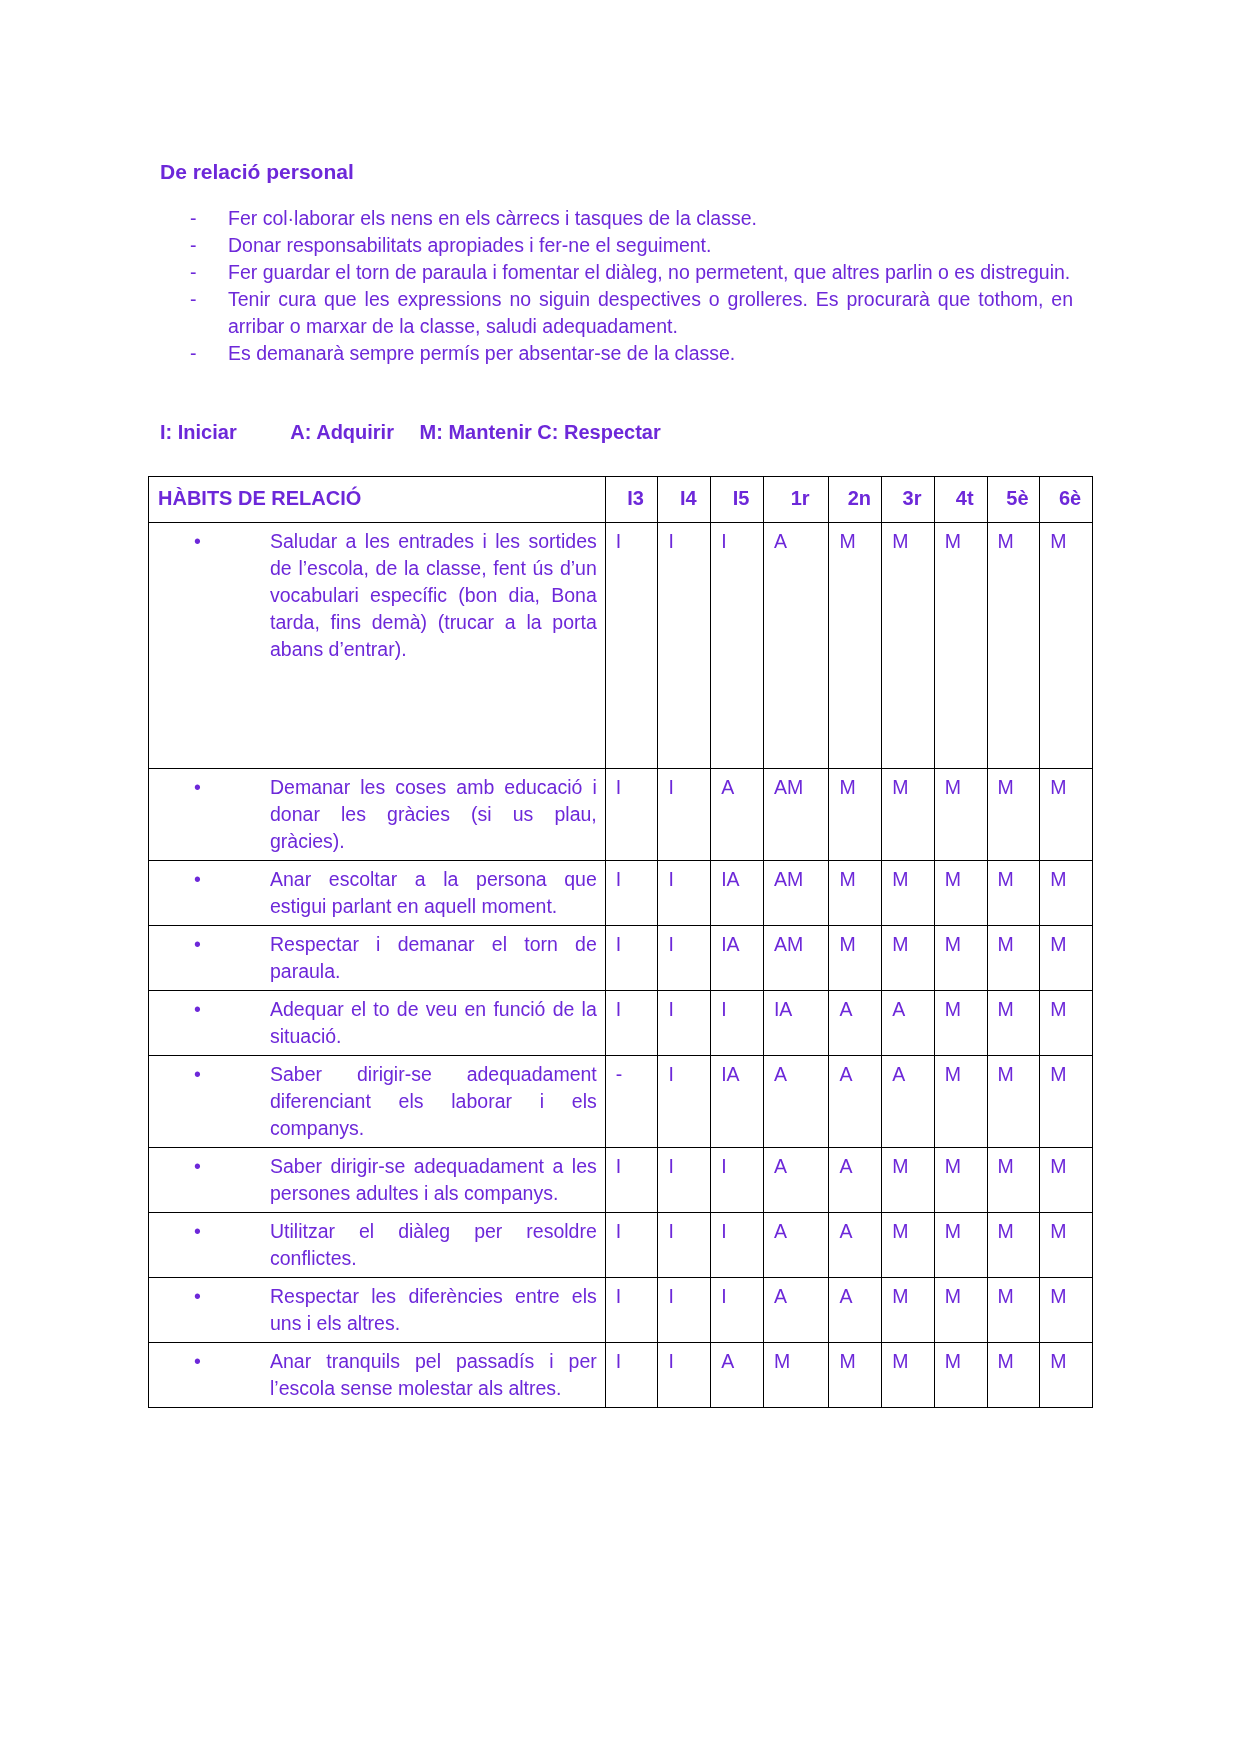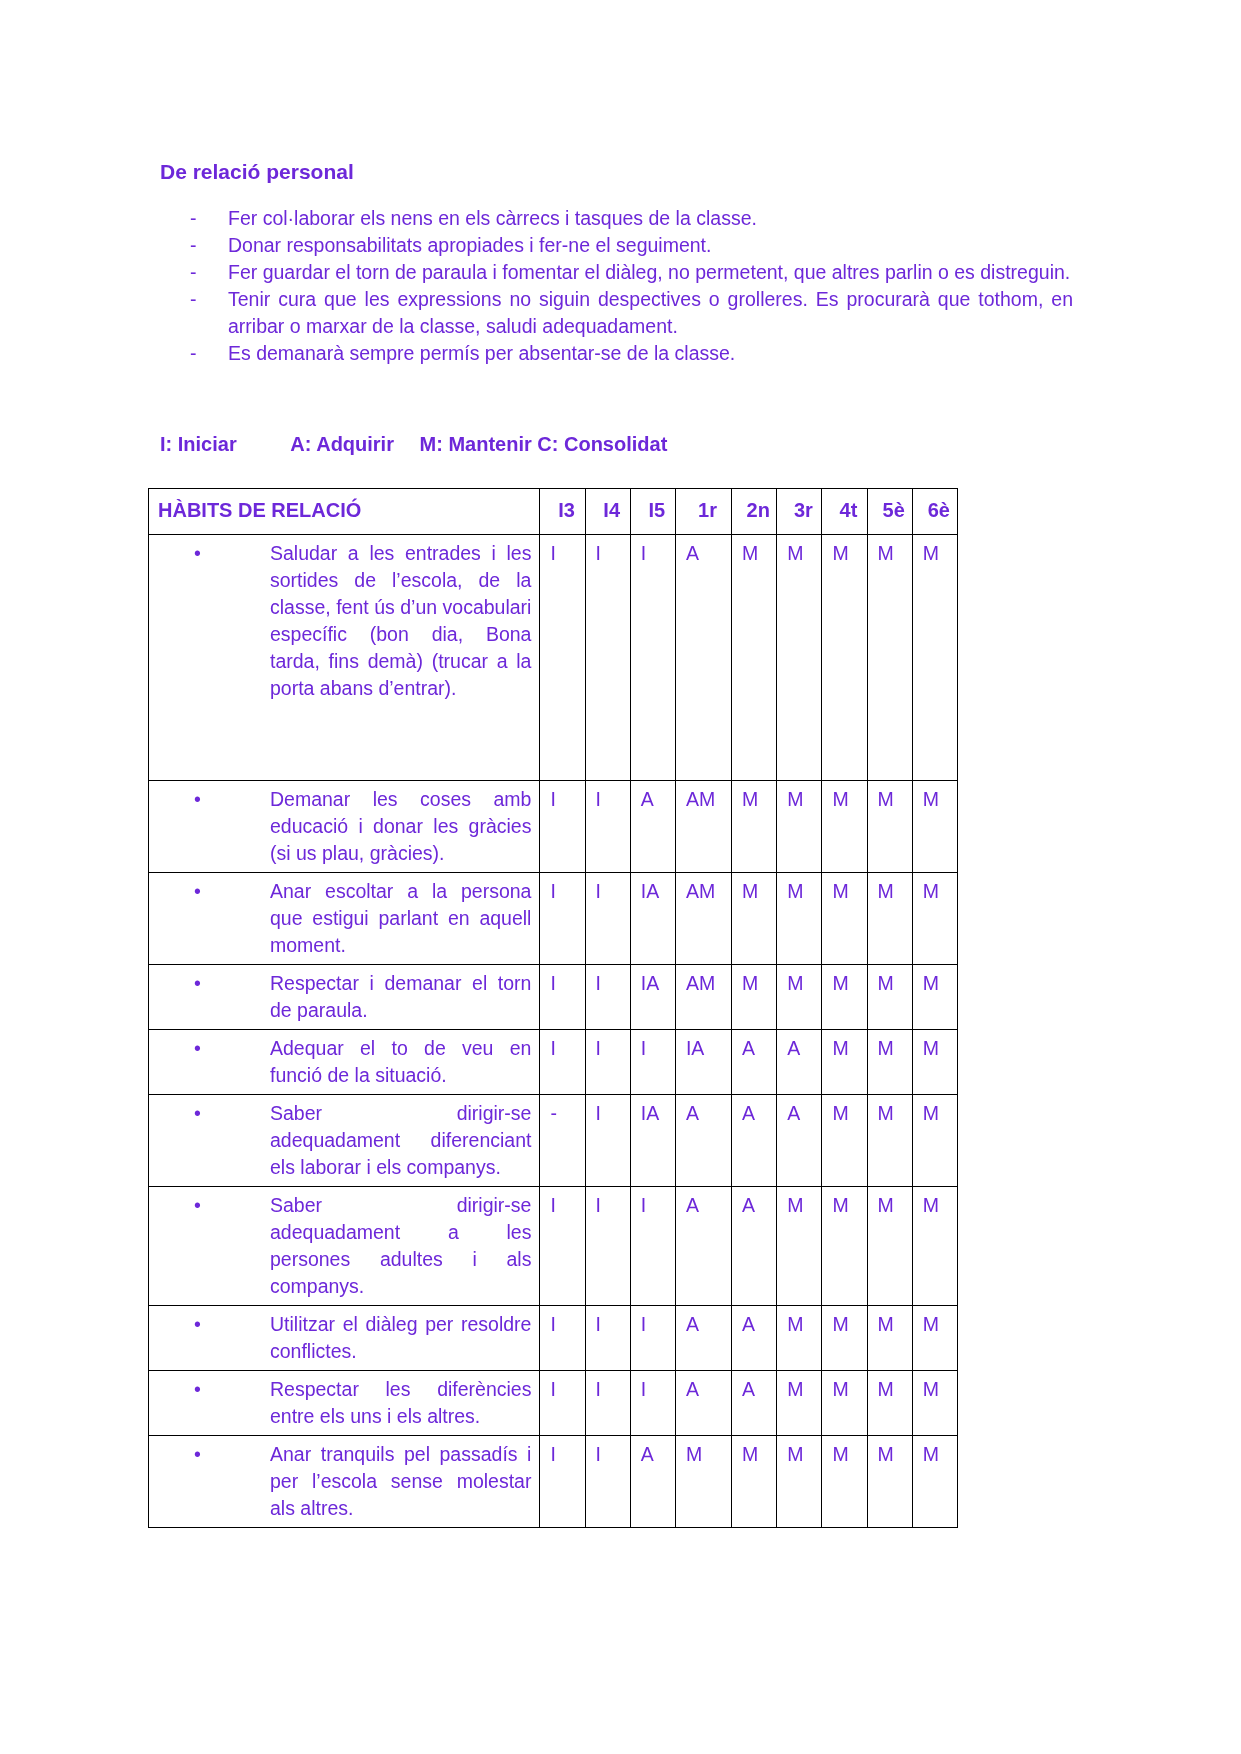--- a/index.html
+++ b/index.html
@@ -10,24 +10,24 @@
     box-sizing: border-box; padding: 158px 130px 0 148px;
     position: relative; overflow: hidden;
   }
   .doc-title { font-size: 21px; font-weight: bold; margin: 0 0 20px 12px; line-height: 27px; }
   .dash-list { list-style: none; margin: 0 0 0 42px; padding: 0; width: 883px; }
   .dash-list li { display: flex; margin: 0; }
   .dash { flex: 0 0 38px; }
   .li-text { flex: 1; text-align: justify; }
   .legend { margin: 52px 0 30px 12px; font-weight: bold; font-size: 20px; }
   .legend span { display: inline-block; }
-  .legend .l1 { margin-right: 48px; margin-top: 12px; }
+  .legend .l1 { margin-right: 48px; }
   .legend .l2 { margin-right: 20px; }
   .legend .l3 { }
-  table.habits-table { border-collapse: collapse; table-layout: fixed; width: 810px; }
+  table.habits-table { border-collapse: collapse; table-layout: fixed; width: 945px; }
   .habits-table th, .habits-table td {
     border: 1.5px solid #000; vertical-align: top; box-sizing: border-box;
     font-size: 19.5px; line-height: 27px;
   }
   th.label-col { width: 390px; text-align: left; font-size: 20px; padding: 8px 8px 8px 9px; height: 46px; }
   th.grade-col { width: 45px; text-align: center; font-size: 20px; padding: 8px 2px 8px 10px; }
   th.grade-col.wide { width: 56px; }
   td.label-cell { padding: 5px 8px 5px 45px; }
   .cell-inner { display: flex; }
   .bullet { flex: 0 0 32px; }
@@ -62,21 +62,21 @@
     <li>
         <span class="dash">-</span>
         <span class="li-text">Es demanarà sempre permís per absentar-se de la classe.</span>
       </li>
   </ul>
 
   <p class="legend">
     <span class="l1">I: Iniciar</span>
     <span class="l2">A: Adquirir</span>
     <span class="l3">M: Mantenir</span>
-    <span class="l4">C: Consolidat</span>
+    <span class="l4">C: Respectar</span>
   </p>
 
   <table class="habits-table">
     <thead>
       <tr>
         <th class="label-col">HÀBITS DE RELACIÓ</th>
       <th class="grade-col">I3</th>
           <th class="grade-col">I4</th>
           <th class="grade-col">I5</th>
           <th class="grade-col wide">1r</th>

